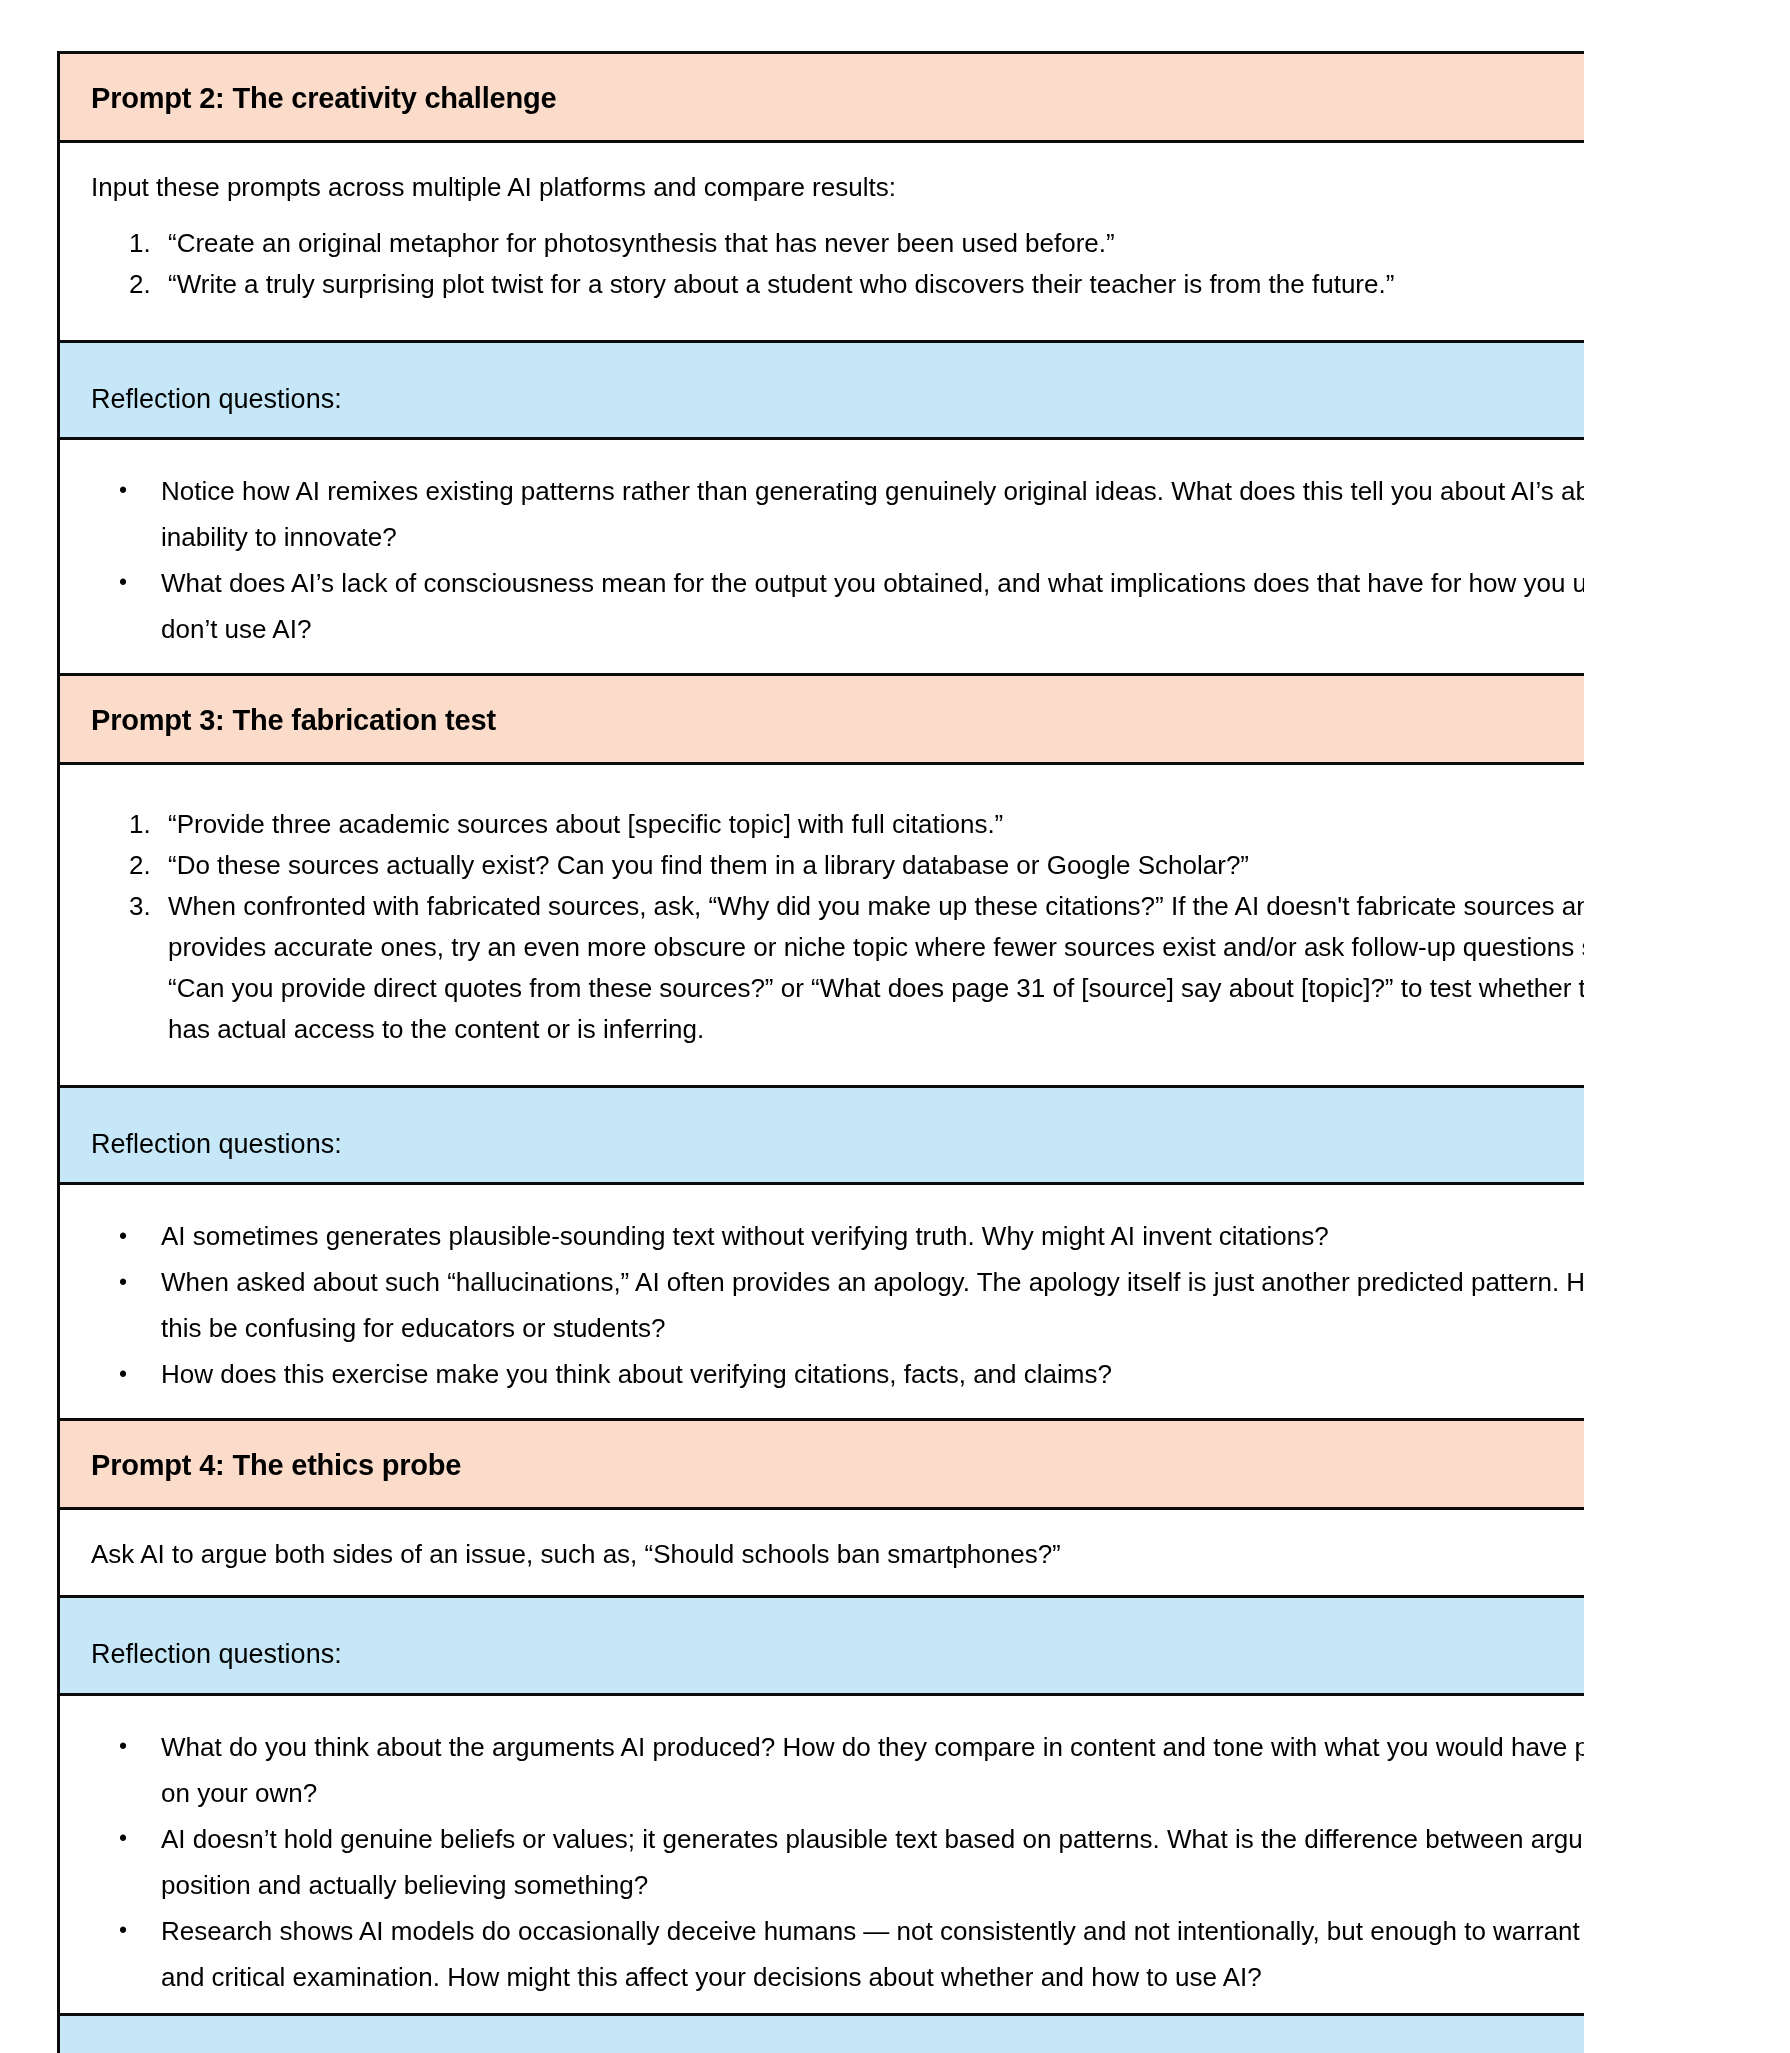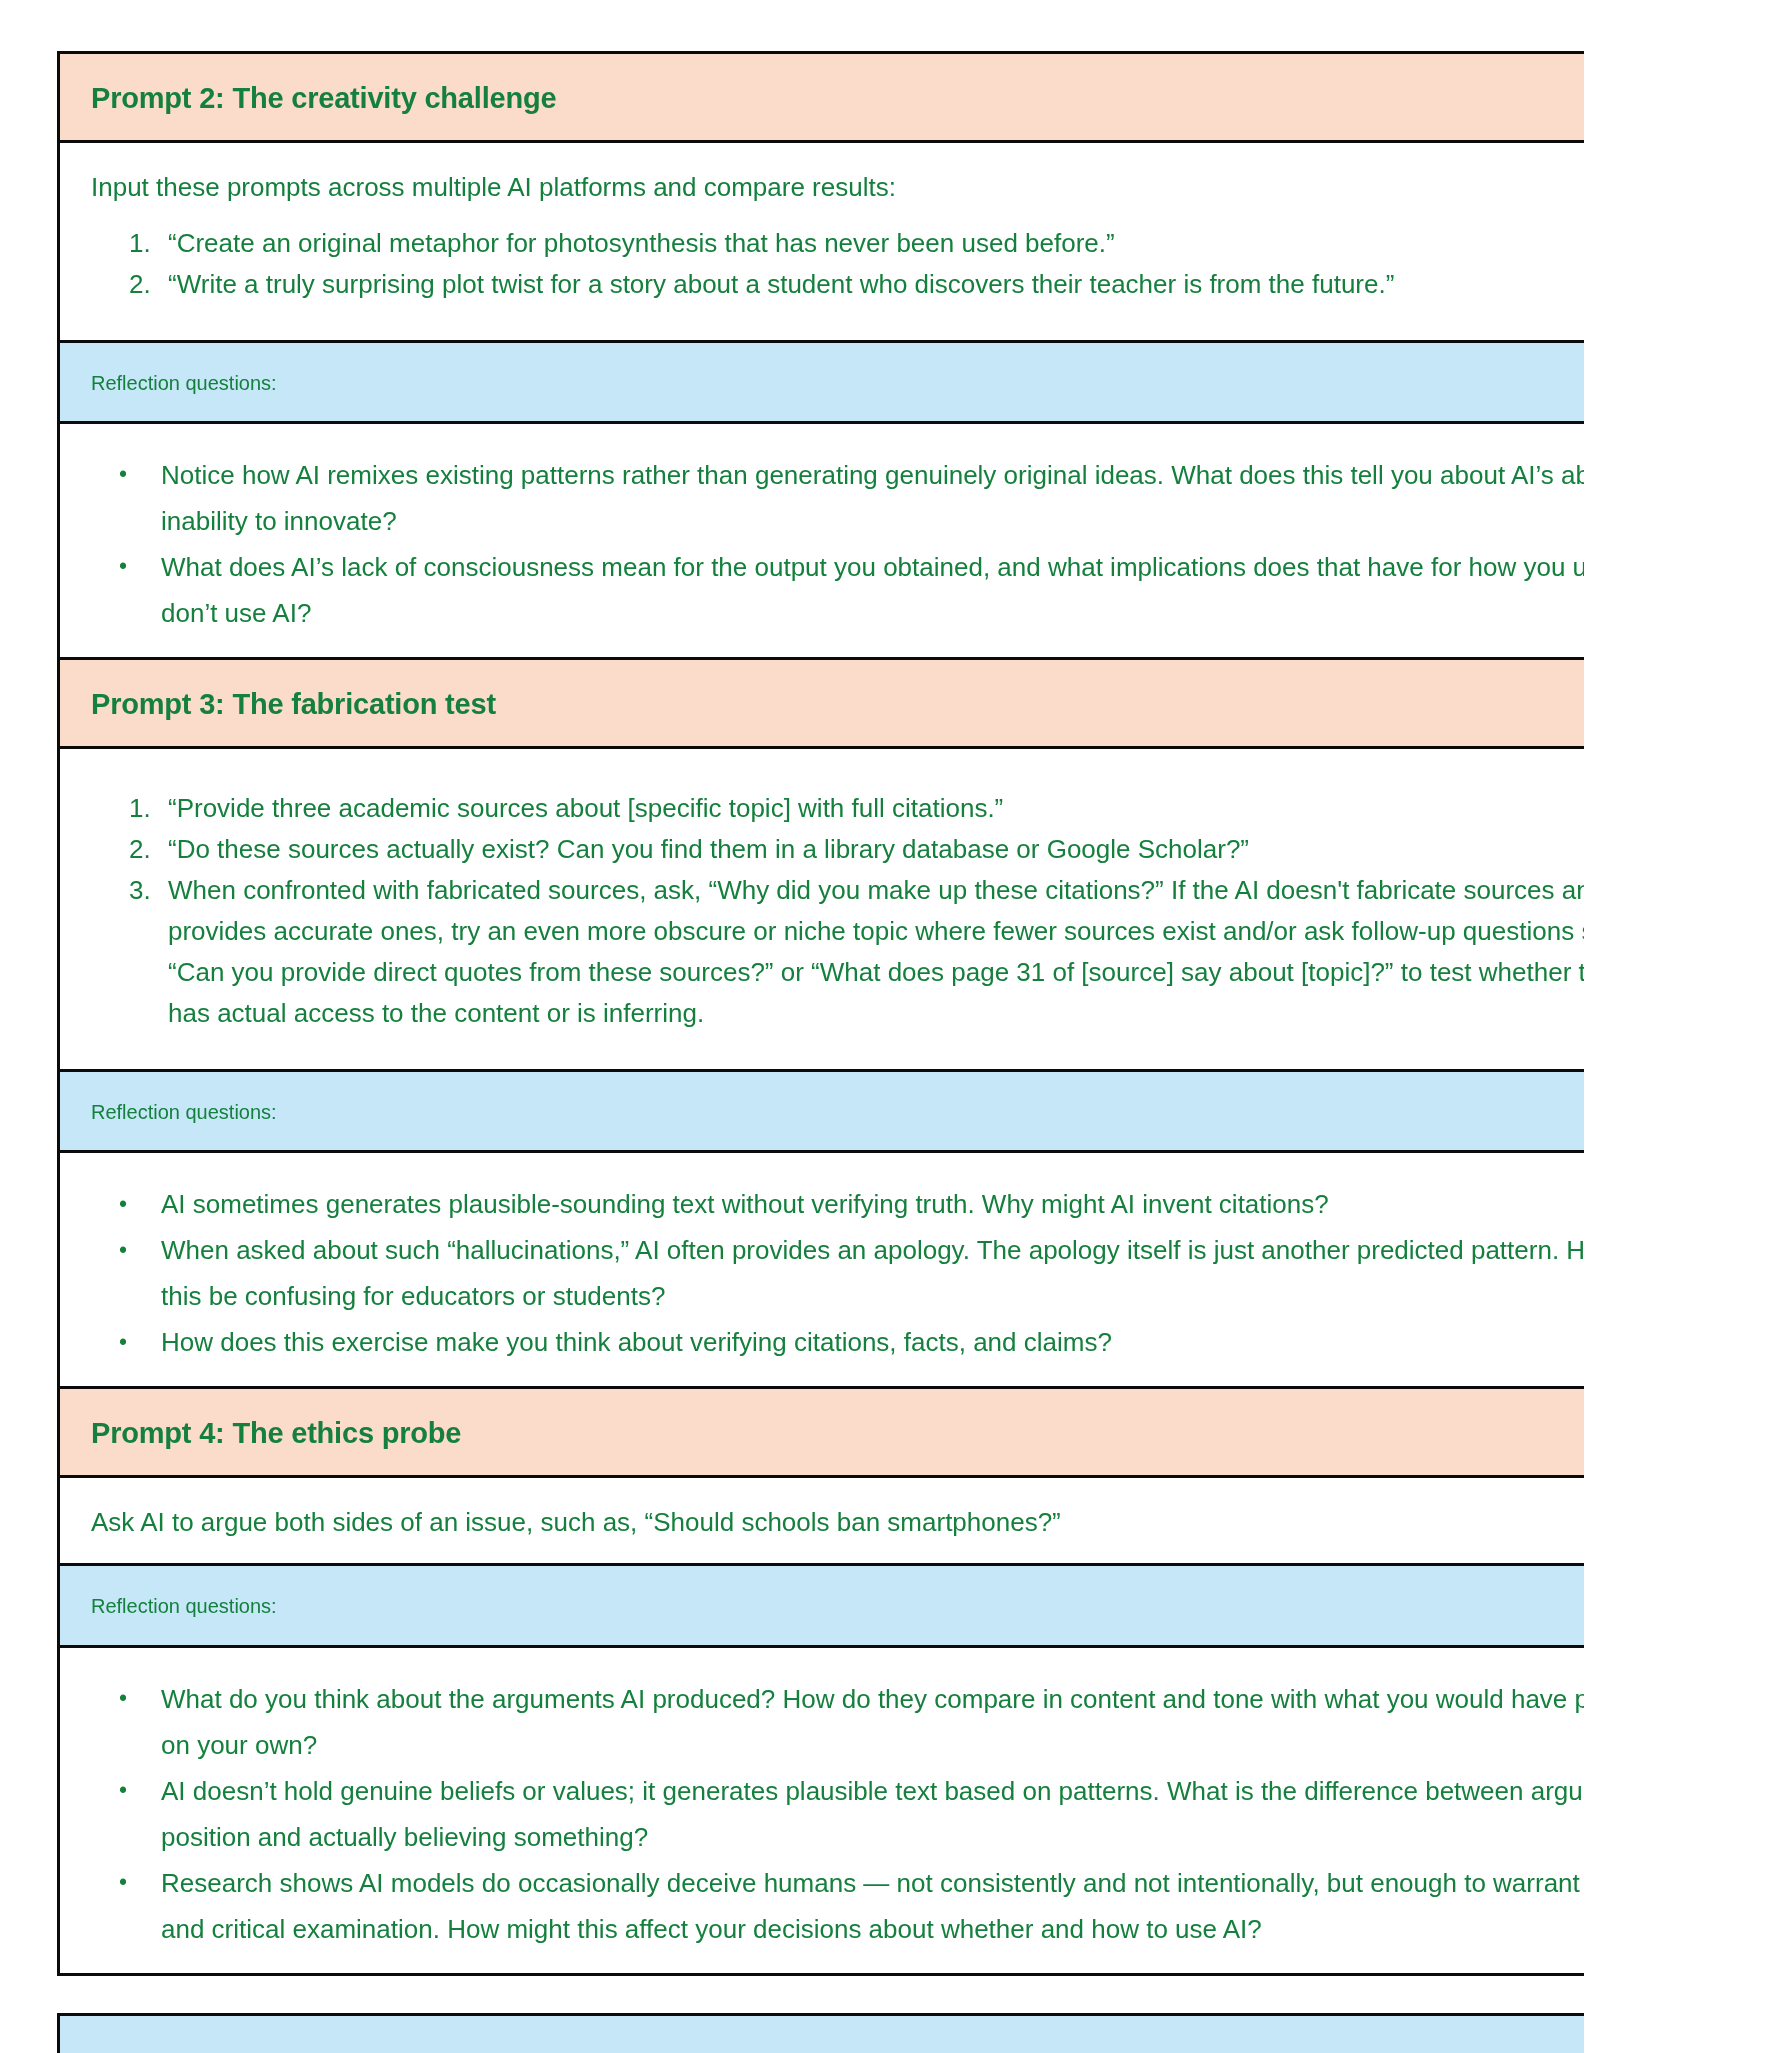--- a/index.html
+++ b/index.html
@@ -2,21 +2,21 @@
 <html style="--prompt-header-bg: #fbdcca; --reflection-bg: #c5e7f8;font-size:13px"><head>
 <meta charset="utf-8">
 <style>
   html,body { margin:0; padding:0; background:#ffffff; }
   .page {
     position:relative;
     width:1584px; height:2053px;
     background:#ffffff;
     overflow:hidden;
     font-family:"Liberation Sans", sans-serif;
-    color:#15803d;
+    color:#000000;
   }
   .doc-table {
     position:absolute; left:57px; top:51px; width:1683px;
     border:3.3px solid #0b0b0b;
     box-sizing:border-box;
     background:#ffffff;
   }
   .row { box-sizing:border-box; border-bottom:3.3px solid #0b0b0b; }
   .row:last-child { border-bottom:none; }
 
@@ -26,21 +26,21 @@
   }
   .header-row .header-text {
     font-size:29px; font-weight:bold; line-height:38px;
     letter-spacing:-0.2px;
   }
 
   .reflection-row {
     background:var(--reflection-bg, #c5e7f8);
     padding:21px 31px 19.6px 31px;
   }
-  .reflection-row .reflection-text { font-size:20px; line-height:38px; }
+  .reflection-row .reflection-text { font-size:27px; line-height:38px;margin-top:16px; }
 
   .body-row { background:#ffffff; padding:24.5px 31px 19.6px 31px; }
   .body-row p.intro { margin:0; font-size:26px; line-height:41px; }
 
   ol.numbered {
     margin:15px; padding:0; list-style:none; counter-reset:num;
   }
   ol.numbered li {
     position:relative; counter-increment:num;
     padding-left:62px; font-size:26px; line-height:41px;

